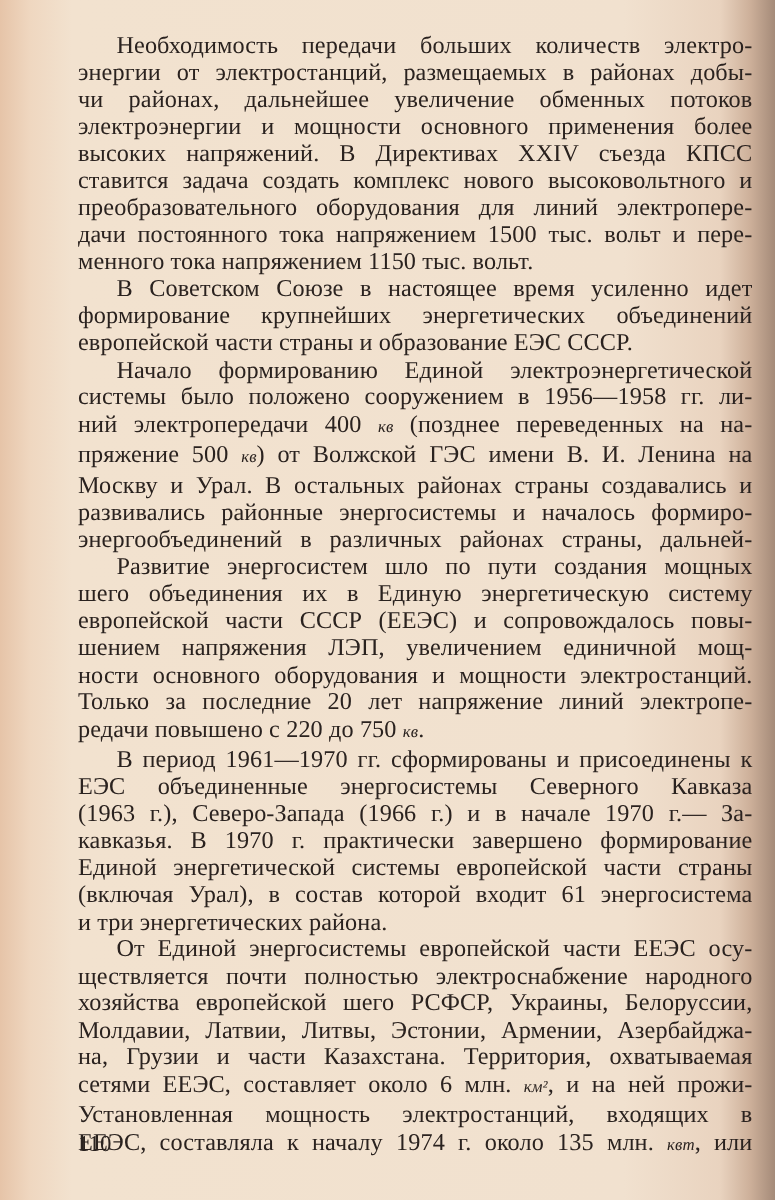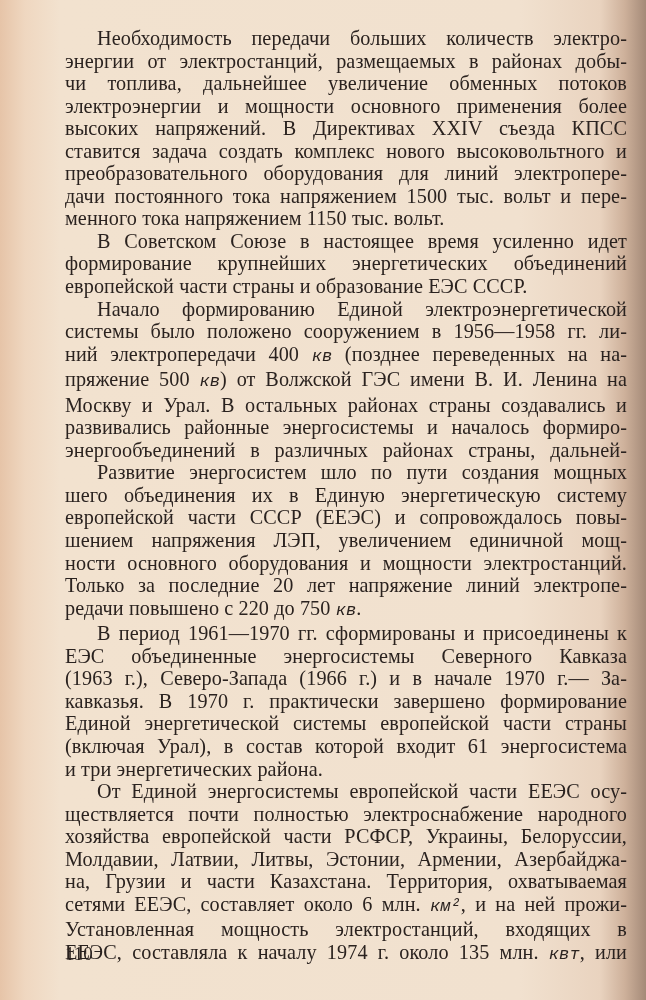--- a/index.html
+++ b/index.html
@@ -33,38 +33,38 @@
     .para .ln {
       display: block;
       text-align: justify;
       text-align-last: justify;
       white-space: nowrap;
     }
     .para .ln.last {
       text-align-last: left;
     }
     .ln { overflow: visible; }
-    .ital { font-style: italic; font-size: 17px; font-family: Liberation Mono, monospace; }
+    .ital { font-style: italic; font-size: 14px; }
     .pagenum {
       position: absolute;
       top: 917px; left: 0; width: 562px;
       text-align: left;
       font-size: 19px;
       margin-top: 26px;
     }
   </style>
 </head>
 <body>
 
 <div class="page">
   <div class="text" id="body-text">
       <p class="para" style="text-indent: 0px;">
         <span class="ln" style="padding-left: 32px;">Необходимость передачи больших количеств электро-</span>
         <span class="ln">энергии от электростанций, размещаемых в районах добы-</span>
-        <span class="ln">чи топлива, дальнейшее увеличение обменных потоков</span>
+        <span class="ln">чи районах, дальнейшее увеличение обменных потоков</span>
         <span class="ln">электроэнергии и мощности основного применения более</span>
         <span class="ln">высоких напряжений. В Директивах XXIV съезда КПСС</span>
         <span class="ln">ставится задача создать комплекс нового высоковольтного и</span>
         <span class="ln">преобразовательного оборудования для линий электропере-</span>
         <span class="ln">дачи постоянного тока напряжением 1500 тыс. вольт и пере-</span>
         <span class="ln last">менного тока напряжением 1150 тыс. вольт.</span>
       </p>
       <p class="para" style="text-indent: 0px;">
         <span class="ln" style="padding-left: 32px;">В Советском Союзе в настоящее время усиленно идет</span>
         <span class="ln">формирование крупнейших энергетических объединений</span>
@@ -93,21 +93,21 @@
         <span class="ln">ЕЭС объединенные энергосистемы Северного Кавказа</span>
         <span class="ln">(1963 г.), Северо-Запада (1966 г.) и в начале 1970 г.— За-</span>
         <span class="ln">кавказья. В 1970 г. практически завершено формирование</span>
         <span class="ln">Единой энергетической системы европейской части страны</span>
         <span class="ln">(включая Урал), в состав которой входит 61 энергосистема</span>
         <span class="ln last">и три энергетических района.</span>
       </p>
       <p class="para" style="text-indent: 0px;">
         <span class="ln" style="padding-left: 32px;">От Единой энергосистемы европейской части ЕЕЭС осу-</span>
         <span class="ln">ществляется почти полностью электроснабжение народного</span>
-        <span class="ln">хозяйства европейской части РСФСР, Украины, Белоруссии,</span>
+        <span class="ln">хозяйства европейской шего РСФСР, Украины, Белоруссии,</span>
         <span class="ln">Молдавии, Латвии, Литвы, Эстонии, Армении, Азербайджа-</span>
         <span class="ln">на, Грузии и части Казахстана. Территория, охватываемая</span>
         <span class="ln">сетями ЕЕЭС, составляет около 6 млн. <span class="ital">км²</span>, и на ней прожи-</span>
         <span class="ln">Установленная мощность электростанций, входящих в</span>
         <span class="ln">ЕЕЭС, составляла к началу 1974 г. около 135 млн. <span class="ital">квт</span>, или</span>
       </p>
     </div>
   <div class="pagenum">110</div>
 </div>
 

